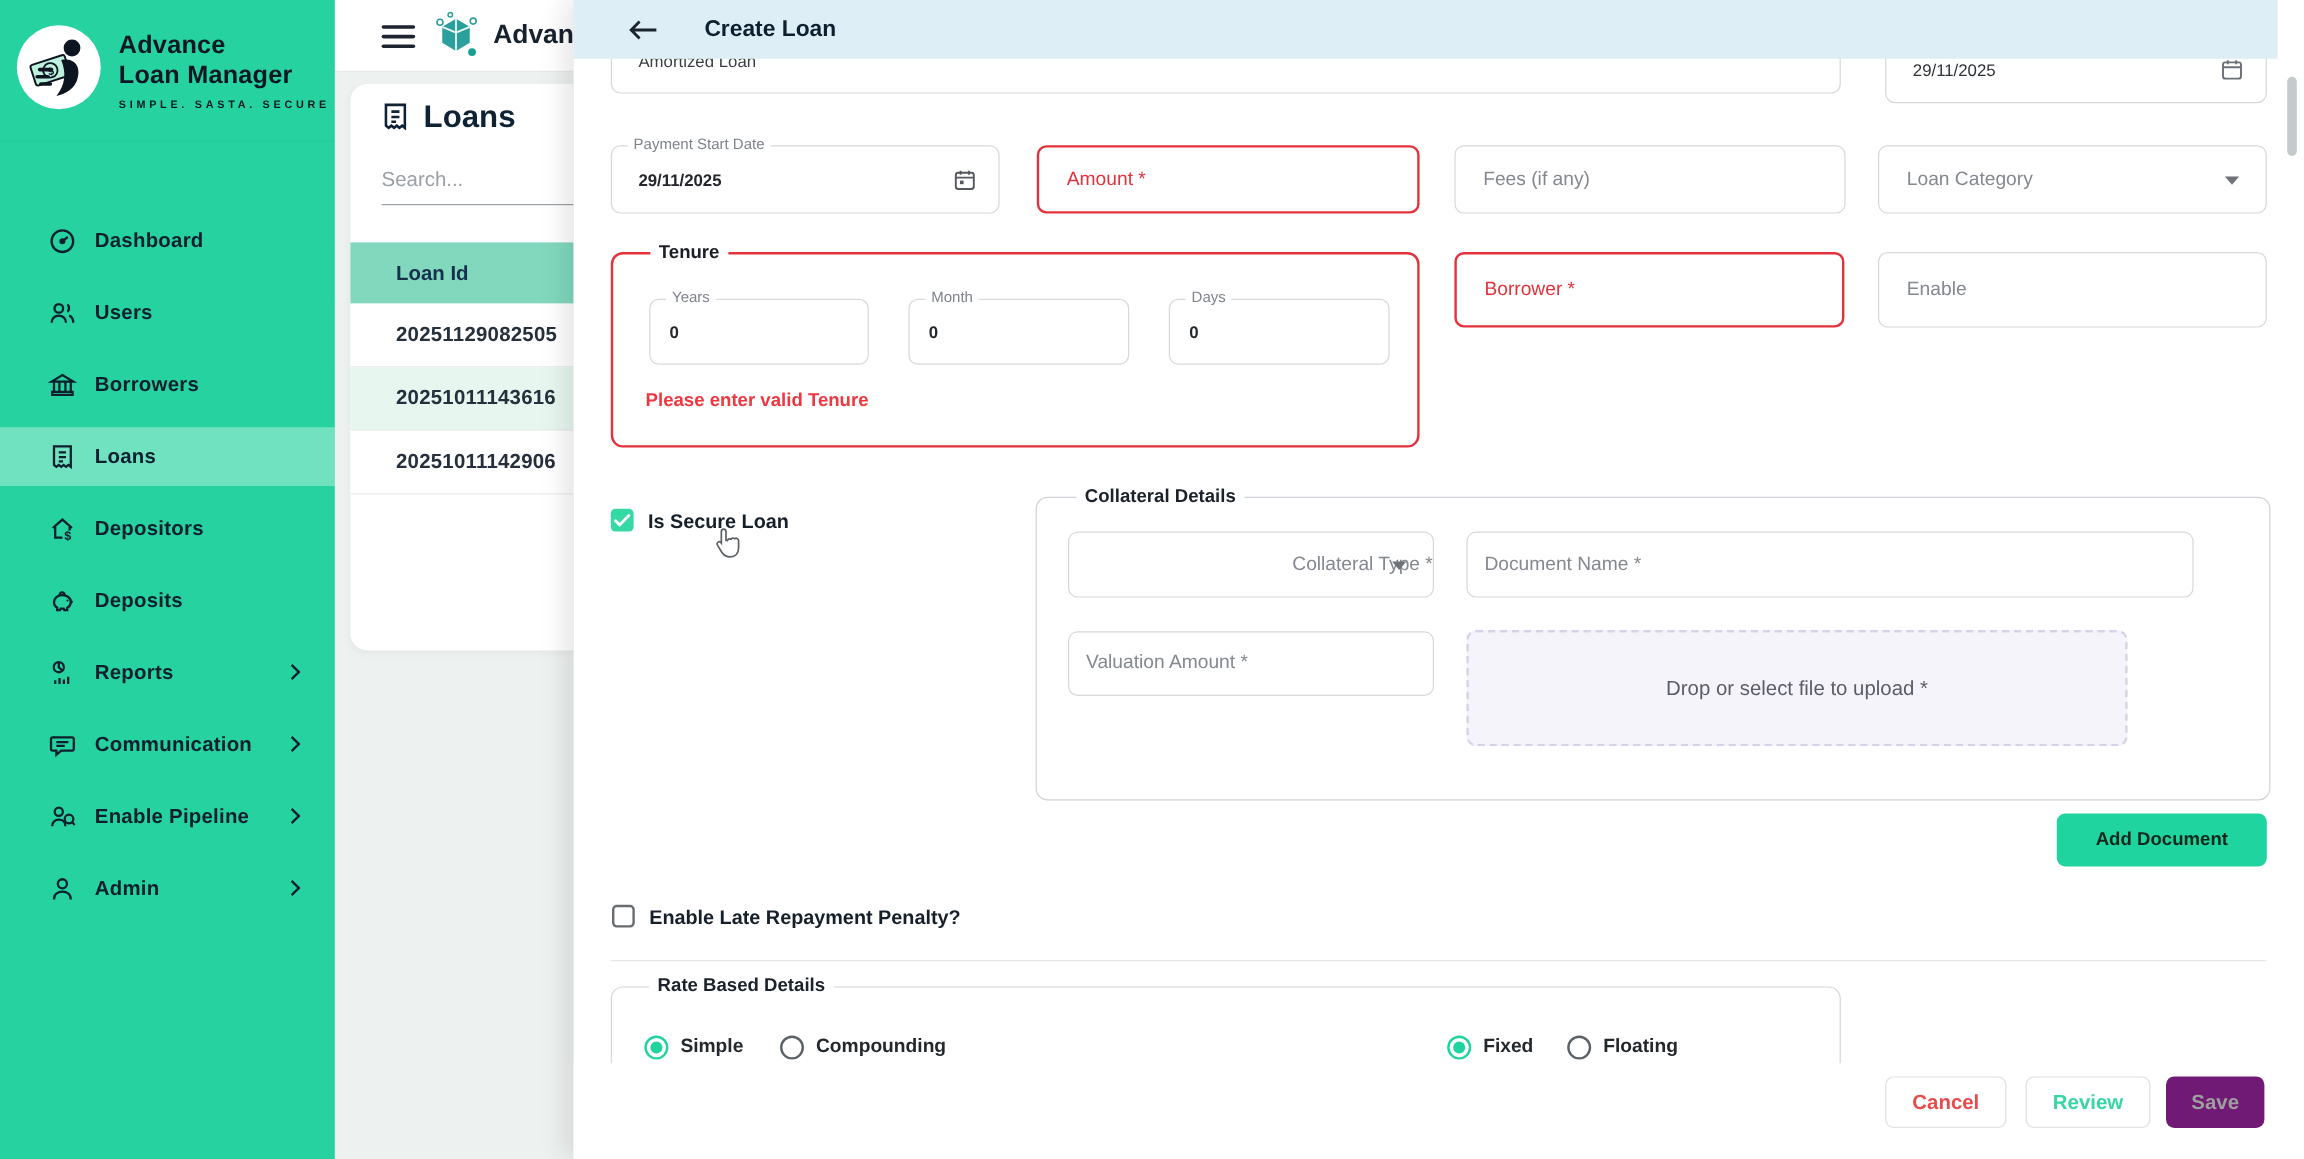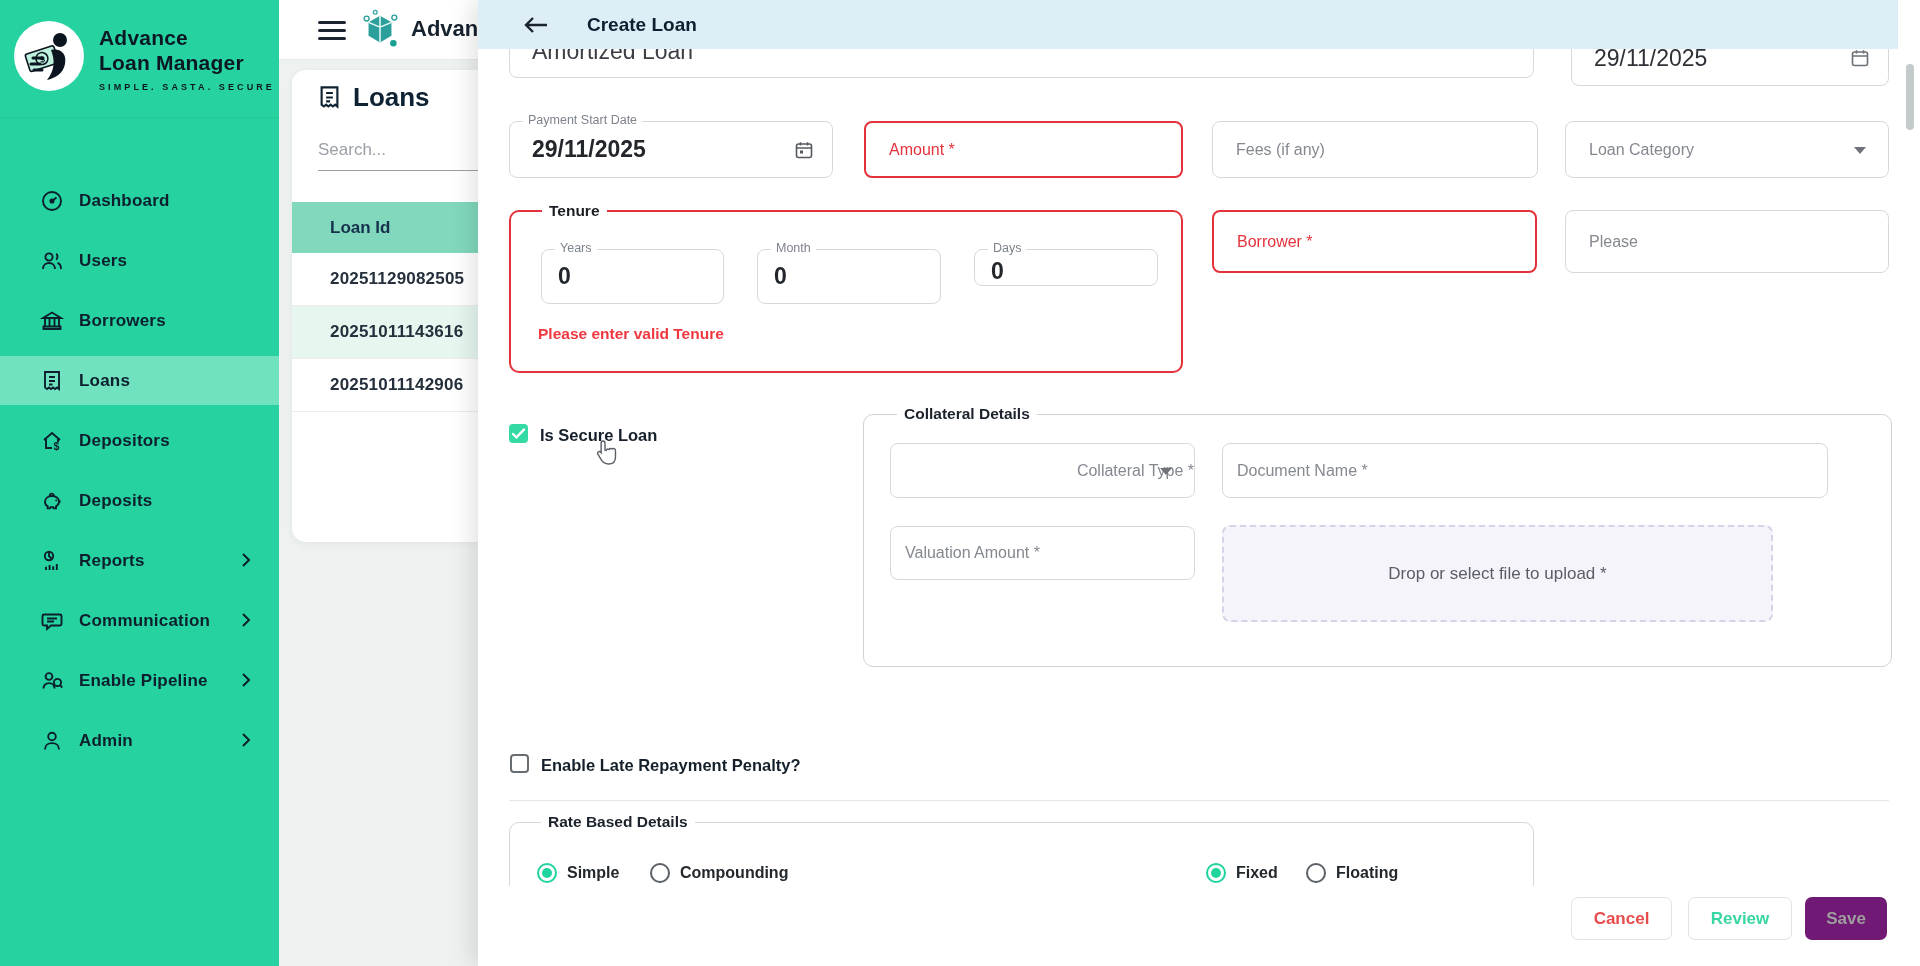--- a/index.html
+++ b/index.html
@@ -54,21 +54,21 @@
   #ov-header { position:absolute; left:0; top:0; width:1420px; height:49px; background:#ddeef6;
     z-index:6; display:flex; align-items:center; }
   .backarrow { margin-left:45px; width:26px; height:20px; cursor:pointer; }
   .ov-title { margin-left:38px; font-size:19px; font-weight:800; color:#0c2030; }
 
   .field { position:absolute; border:1px solid #d8d8d8; border-radius:8px; background:#fff;
     display:flex; align-items:center; }
   .field.err { border:2px solid #e4323c; }
   .ph { font-size:16px; color:#84888f; margin-left:23px; }
   .ph.red { color:#e4323c; }
-  .val { font-size:23px; font-weight:600; color:#23262b; margin-left:22px; }
+  .val { font-size:14px; font-weight:600; color:#23262b; margin-left:22px; }
   .notch { position:absolute; top:-9px; left:13px; background:#fff; padding:0 5px;
     font-size:12.5px; color:#7e838b; }
   .calicon { position:absolute; right:18px; top:50%; margin-top:-10px; width:20px; height:20px; }
   .ddarrow { position:absolute; right:22px; top:50%; margin-top:-3px; width:0; height:0;
     border-left:6px solid transparent; border-right:6px solid transparent;
     border-top:7px solid #6f7278; }
 
   .fieldset { position:absolute; border-radius:10px; background:#fff; }
   .fieldset .legend { position:absolute; top:-10px; background:#fff; padding:0 7px;
     font-size:15.5px; font-weight:700; color:#1b222b; }
@@ -316,32 +316,32 @@
   <div class="fieldset" style="left:31px; top:210px; width:674px; height:163px; border:2px solid #e4323c;">
     <span class="legend" style="left:31px; color:#1b1f24;">Tenure</span>
     <div class="field" style="left:30px; top:37px; width:183px; height:55px;">
       <span class="notch">Years</span>
       <span class="val" style="margin-left:16px;">0</span>
     </div>
     <div class="field" style="left:246px; top:37px; width:184px; height:55px;">
       <span class="notch">Month</span>
       <span class="val" style="margin-left:16px;">0</span>
     </div>
-    <div class="field" style="left:463px; top:37px; width:184px; height:37px;align-items:flex-end;">
+    <div class="field" style="left:463px; top:37px; width:184px; height:55px;">
       <span class="notch">Days</span>
       <span class="val" style="margin-left:16px;">0</span>
     </div>
     <div class="err-text" style="left:27px; top:113px;">Please enter valid Tenure</div>
   </div>
 
   <div class="field err" style="left:734px; top:210px; width:325px; height:63px;">
     <span class="ph red">Borrower *</span>
   </div>
   <div class="field" style="left:1087px; top:210px; width:324px; height:63px;">
-    <span class="ph">Please</span>
+    <span class="ph">Enable</span>
   </div>
 
   <div class="chk on" style="left:31px; top:424px;">
     <svg viewBox="0 0 19 19" style="width:19px;height:19px;">
       <path d="M4 10 l3.4 3.4 L15 5.6" fill="none" stroke="#ffffff" stroke-width="2.4" stroke-linecap="round"></path>
     </svg>
   </div>
   <span class="chk-label" style="left:62px; top:426px;">Is Secure Loan</span>
   <svg class="abs" style="left:116px; top:438px; width:24px; height:30px;" viewBox="0 0 24 30">
     <path d="M9 3 c1.4 0 2 .9 2 2.2 v7 l1.2.2 c.3-1 1-1.5 2-1.3 l1 .3 c.4-.8 1.2-1.1 2.1-.8 l1 .4 c.5-.6 1.3-.7 2-.3 c.8.4 1.2 1.1 1.2 2.2 v5.8 c0 4.4-2.6 7.3-7 7.3 c-3.4 0-5.4-1.2-7-3.8 L4 16.5 c-.8-1.2-.4-2.4.7-2.9 c.9-.4 1.8 0 2.4.9 l0-9.3 C7.1 3.9 7.8 3 9 3 Z" fill="#ffffff" stroke="#5a5f66" stroke-width="1.4"></path>
@@ -357,20 +357,21 @@
       <span class="ph" style="margin-left:14px;">Document Name *</span>
     </div>
     <div class="field" style="left:26px; top:111px; width:305px; height:54px;">
       <span class="ph" style="margin-left:14px;">Valuation Amount *</span>
     </div>
     <div class="upload" style="left:358px; top:110px; width:551px; height:97px;">
       <span>Drop or select file to upload *</span>
     </div>
   </div>
 
+  <button class="btn-green" style="left:1236px; top:678px; width:175px; height:44px;">Add Document</button>
 
   <div class="chk off" style="left:32px; top:754px;"></div>
   <span class="chk-label" style="left:63px; top:756px;text-align:center;">Enable Late Repayment Penalty?</span>
 
   <div class="abs" style="left:31px; top:800px; width:1380px; height:0; border-top:1px solid #e6e6e6;"></div>
 
   <div class="fieldset" style="left:31px; top:822px; width:1025px; height:140px; border:1px solid #d6d6d6;">
     <span class="legend" style="left:31px;">Rate Based Details</span>
     <div class="radio sel" style="left:27px; top:40px;">
       <span class="rc"></span>

